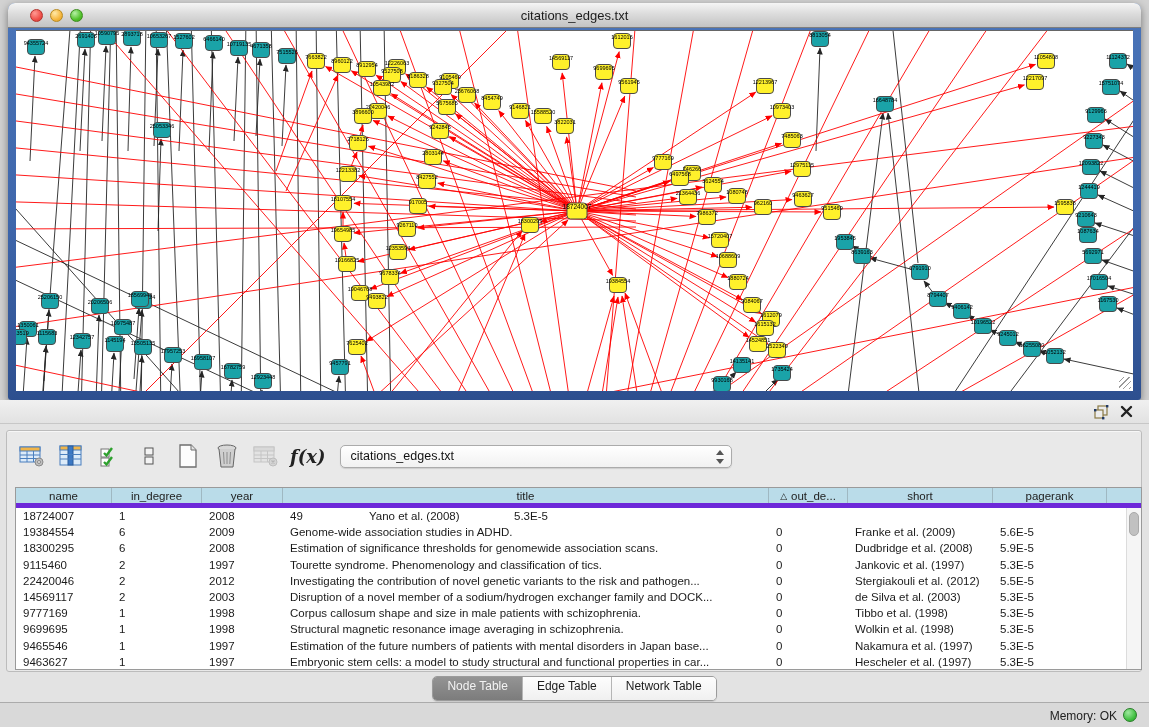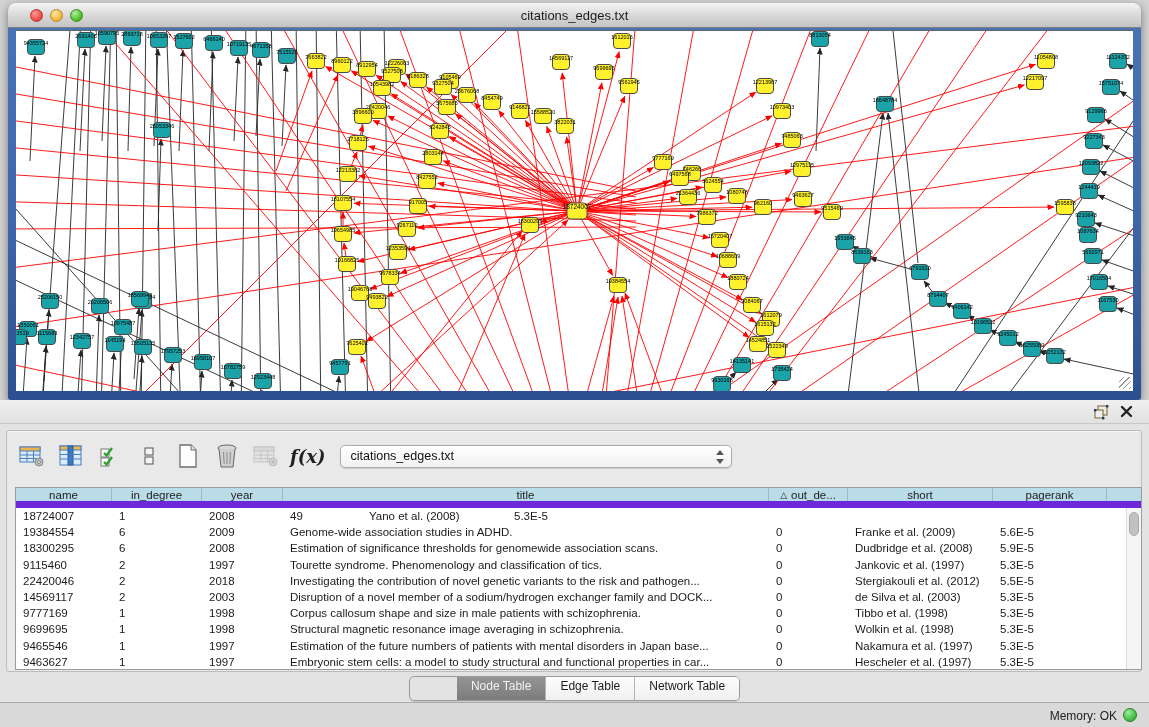--- a/index.html
+++ b/index.html
@@ -40,33 +40,33 @@
   .fx{font-family:"DejaVu Serif",serif;font-style:italic;font-weight:bold;font-size:18px;color:#222;margin-right:14px;cursor:pointer;}
   .combo{position:relative;width:392px;height:23px;border:1px solid #ababab;border-radius:5px;
     background:linear-gradient(180deg,#ffffff,#f1f1f1);box-shadow:0 1px 1px rgba(0,0,0,.12);
     font-size:12.5px;color:#111;line-height:21px;padding:0 26px 0 10px;cursor:pointer;
     white-space:nowrap;overflow:hidden;}
   .combo .steppers{position:absolute;right:7px;top:4px;width:9px;height:14px;}
   .combo .up{position:absolute;left:1px;top:0;width:0;height:0;border-left:4px solid transparent;border-right:4px solid transparent;border-bottom:5px solid #555;}
   .combo .dn{position:absolute;left:1px;bottom:0;width:0;height:0;border-left:4px solid transparent;border-right:4px solid transparent;border-top:5px solid #555;}
 
   .tbl{position:absolute;left:8px;top:56px;width:1127px;height:183px;background:#fff;border:1px solid #9a9a9a;}
-  .thead{display:flex;height:20px;background:#BADCE9;border-bottom:7px solid #6d28d9;}
+  .thead{display:flex;height:20px;background:#BADCE9;border-bottom:5px solid #6d28d9;}
   .th{display:flex;align-items:center;justify-content:center;font-size:11.5px;color:#222;
      border-right:1px solid #9fb8c2;height:100%;cursor:pointer;white-space:nowrap;overflow:hidden;}
   .sort-tri{font-size:9px;margin-right:4px;color:#222;}
   .tbody{position:relative;}
   .tr{display:flex;height:16.2px;line-height:16.2px;font-size:11.5px;color:#1a1a1a;cursor:default;}
   .td{padding-left:7px;white-space:nowrap;overflow:hidden;}
   .c0{width:96px}.c1{width:90px}.c2{width:81px}.c3{width:486px}.c4{width:79px}.c5{width:145px}.c6{width:114px}
   .vscroll{position:absolute;right:0;top:20px;bottom:0;width:15px;background:#f5f5f5;border-left:1px solid #dcdcdc;}
   .vthumb{position:absolute;left:2px;top:4px;width:10px;height:24px;border-radius:5px;background:#c1c1c1;border:1px solid #aaa;}
 
   .tabbar{position:absolute;left:0;top:275px;width:100%;height:26px;display:flex;justify-content:center;align-items:center;}
-  .seg{display:flex;border:1px solid #9b9b9b;border-radius:5px;overflow:hidden;height:25px;box-shadow:0 1px 1px rgba(0,0,0,.12);padding-left:47px;}
+  .seg{display:flex;border:1px solid #9b9b9b;border-radius:5px;overflow:hidden;height:25px;box-shadow:0 1px 1px rgba(0,0,0,.12);}
   .seg-btn{padding:0 14px;font-size:12px;line-height:19px;background:linear-gradient(180deg,#fdfdfd,#f0f0f0);color:#1c1c1c;border-right:1px solid #b5b5b5;cursor:pointer;}
   .seg-btn:last-child{border-right:none;}
   .seg-btn.sel{background:linear-gradient(180deg,#949494,#7c7c7c);color:#f3f3f3;}
 
   .statusbar{position:absolute;left:0;bottom:0;width:100%;height:25px;background:#D9D9D9;border-top:1px solid #ababab;}
   .mem-label{position:absolute;right:32px;top:6px;font-size:12px;color:#222;}
   .mem-dot{position:absolute;right:12px;top:5px;width:14px;height:14px;border-radius:50%;cursor:pointer;
     background:radial-gradient(circle at 35% 30%,#9fe89f,#3fbf3f 65%,#2f9b2f);border:1px solid #277d27;}
 </style>
 </head>
@@ -885,21 +885,21 @@
               <div class="td c1">2</div>
               <div class="td c2">1997</div>
               <div class="td c3">Tourette syndrome. Phenomenology and classification of tics.</div>
               <div class="td c4">0</div>
               <div class="td c5">Jankovic et al. (1997)</div>
               <div class="td c6">5.3E-5</div>
             </div>
             <div class="tr">
               <div class="td c0">22420046</div>
               <div class="td c1">2</div>
-              <div class="td c2">2018</div>
+              <div class="td c2">2012</div>
               <div class="td c3">Investigating the contribution of novel genetic variants to the risk and pathogen...</div>
               <div class="td c4">0</div>
               <div class="td c5">Stergiakouli et al. (2012)</div>
               <div class="td c6">5.5E-5</div>
             </div>
             <div class="tr">
               <div class="td c0">14569117</div>
               <div class="td c1">2</div>
               <div class="td c2">2003</div>
               <div class="td c3">Disruption of a novel member of a sodium/hydrogen exchanger family and DOCK...</div>

